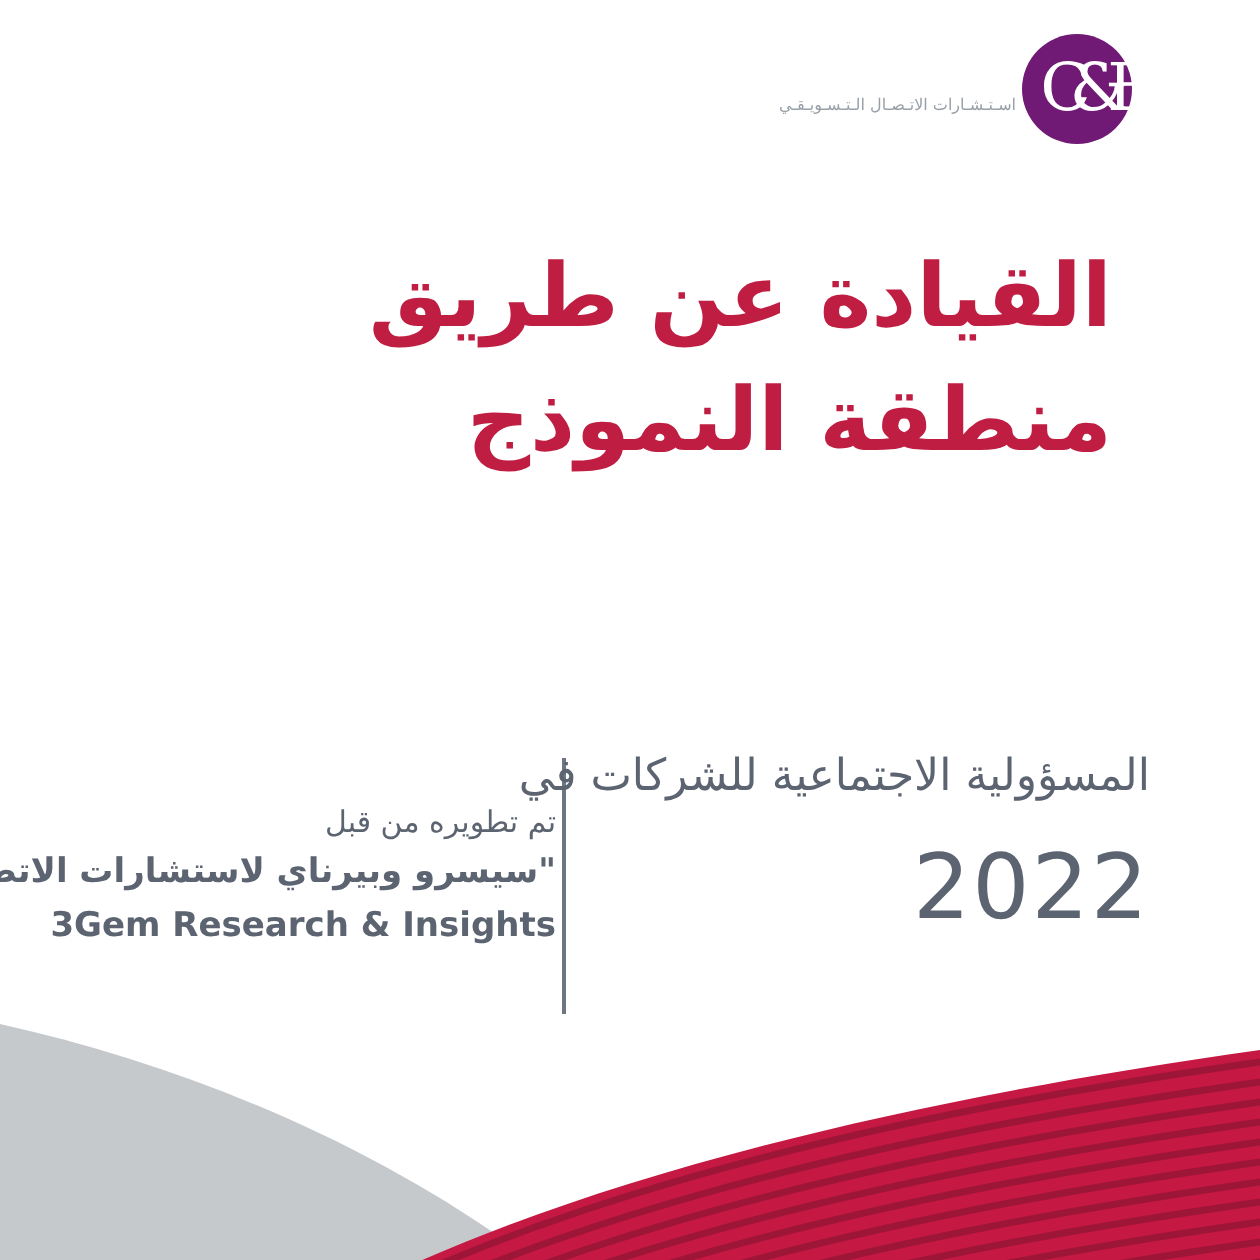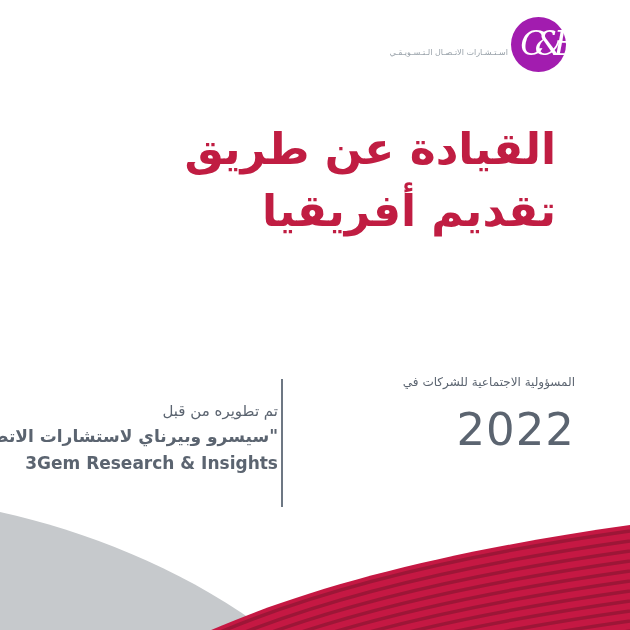--- a/index.html
+++ b/index.html
@@ -6,21 +6,21 @@
   body{
     width:630px;height:630px;position:relative;overflow:hidden;
     background:#ffffff;
     font-family:"DejaVu Sans", sans-serif;
   }
 
   
   .brand{position:absolute;top:0;left:0;right:0;height:90px;}
   .brand-circle{
     position:absolute;top:17px;right:64px;width:55px;height:55px;border-radius:50%;
-    background:#a21caf;display:flex;align-items:center;justify-content:center;font-style:italic;
+    background:#701a75;display:flex;align-items:center;justify-content:center;
   }
   .monogram{
     font-family:"DejaVu Serif", serif;font-size:33px;color:#ffffff;
     letter-spacing:-0.32em;padding-left:0.32em;line-height:1;
     transform:translateY(-1px);
   }
   .wordmark{
     position:absolute;top:26px;right:122px;text-align:right;direction:rtl;
     color:#5b6470;font-size:19px;font-weight:bold;white-space:nowrap;line-height:1.1;
   }
@@ -46,39 +46,39 @@
 
   .v-divider{
     position:absolute;top:379px;left:281px;width:2px;height:128px;background:#6d7783;
   }
 
   .report{
     position:absolute;top:374px;right:55px;text-align:right;direction:rtl;
     color:#5b6470;white-space:nowrap;
   }
   .report .kicker{font-size:31px;font-weight:600;margin-bottom:10px;}
-  .report .line{font-size:12px;line-height:1.35;}
+  .report .line{font-size:22px;line-height:1.35;}
   .report .year{font-size:45px;font-weight:normal;direction:ltr;margin-top:13px;letter-spacing:1px;}
 
   
   .waves{position:absolute;left:0;bottom:0;width:630px;height:132px;display:block;}
 </style>
 </head>
 <body>
 
 <div class="brand">
   <div class="tagline">اسـتـشـارات الاتـصـال الـتـسـويـقـي</div>
   <div class="brand-circle">
     <span class="monogram">C&amp;B</span>
   </div>
 </div>
 
 <div class="main-title">
   <div>القيادة عن طريق</div>
-  <div>تقديم أفريقيا</div>
+  <div>منطقة النموذج</div>
 </div>
 
 <div class="credits">
   <div class="intro">تم تطويره من قبل</div>
   <div class="org-ar">"سيسرو وبيرناي لاستشارات الاتصال" و</div>
   <div class="org-en">3Gem Research &amp; Insights</div>
 </div>
 
 <div class="v-divider"></div>
 

